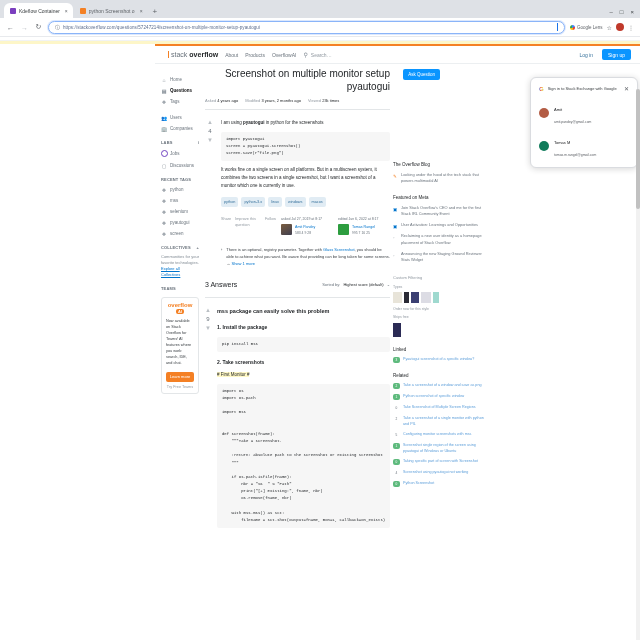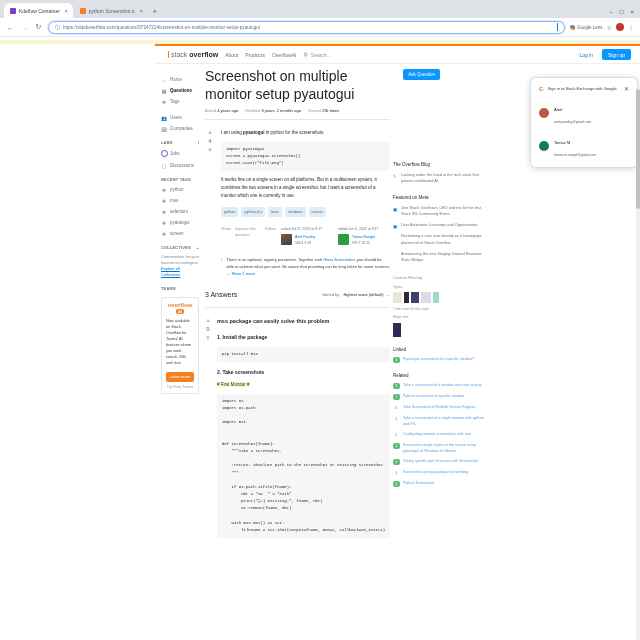--- a/index.html
+++ b/index.html
@@ -147,21 +147,21 @@
     background:#f48024; color:#fff; font-size:4px;
     padding:2.5px 0; border-radius:2px;
   }
   .teams-link { display:block; text-align:center; font-size:3.8px; color:#9199a1; margin-top:3px; }
 
   
   .so-main {
     position:absolute; left:205px; top:24px;
     width:185px;
   }
-  .q-title { font-size:14px; color:#232629; line-height:1.25; font-weight:400; }
+  .q-title { font-size:10px; color:#232629; line-height:1.25; font-weight:400;text-align:right; }
   .q-title-row { display:flex; justify-content:space-between; align-items:flex-start; gap:6px; }
   .ask-btn {
     background:#0a95ff; color:#fff; font-size:4.5px;
     padding:3px 5px; border-radius:2px; white-space:nowrap;
     position:absolute; right:-50px; top:1px;
   }
   .q-meta { display:flex; gap:7px; margin-top:5px; font-size:4px; color:#6a737c; }
   .q-meta b { color:#232629; font-weight:normal; }
   .q-meta .lbl { color:#9199a1; }
   .hr { border-bottom:1px solid #e3e6e8; margin-top:6px; }

